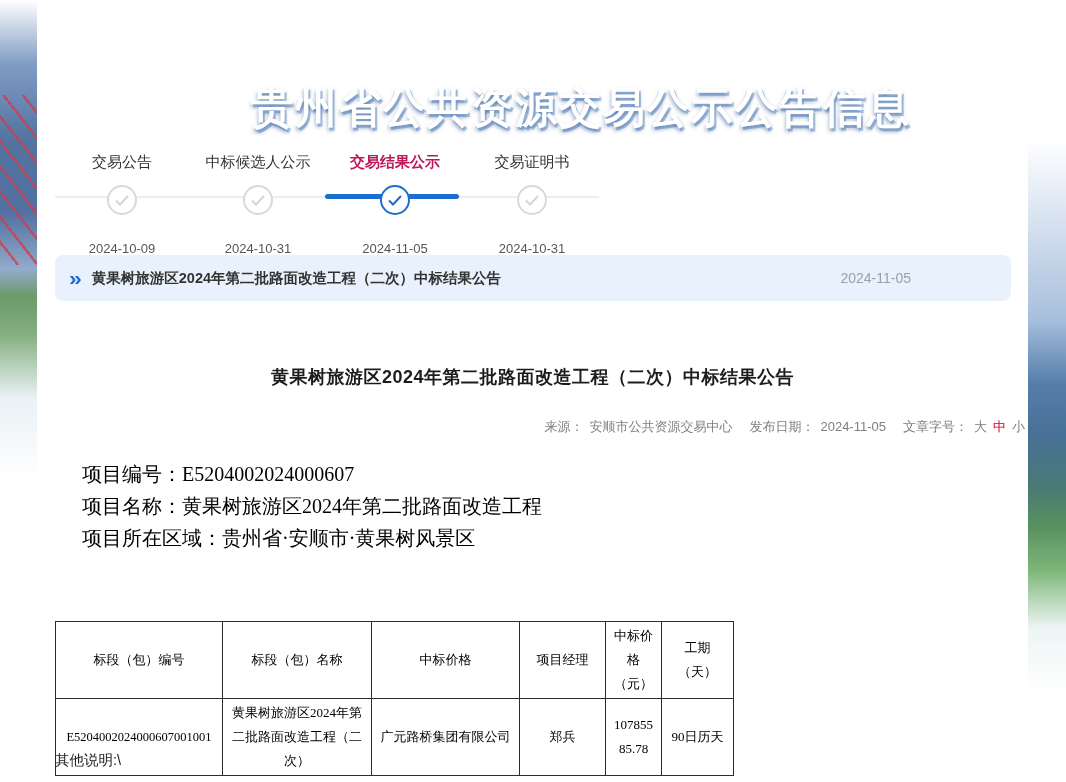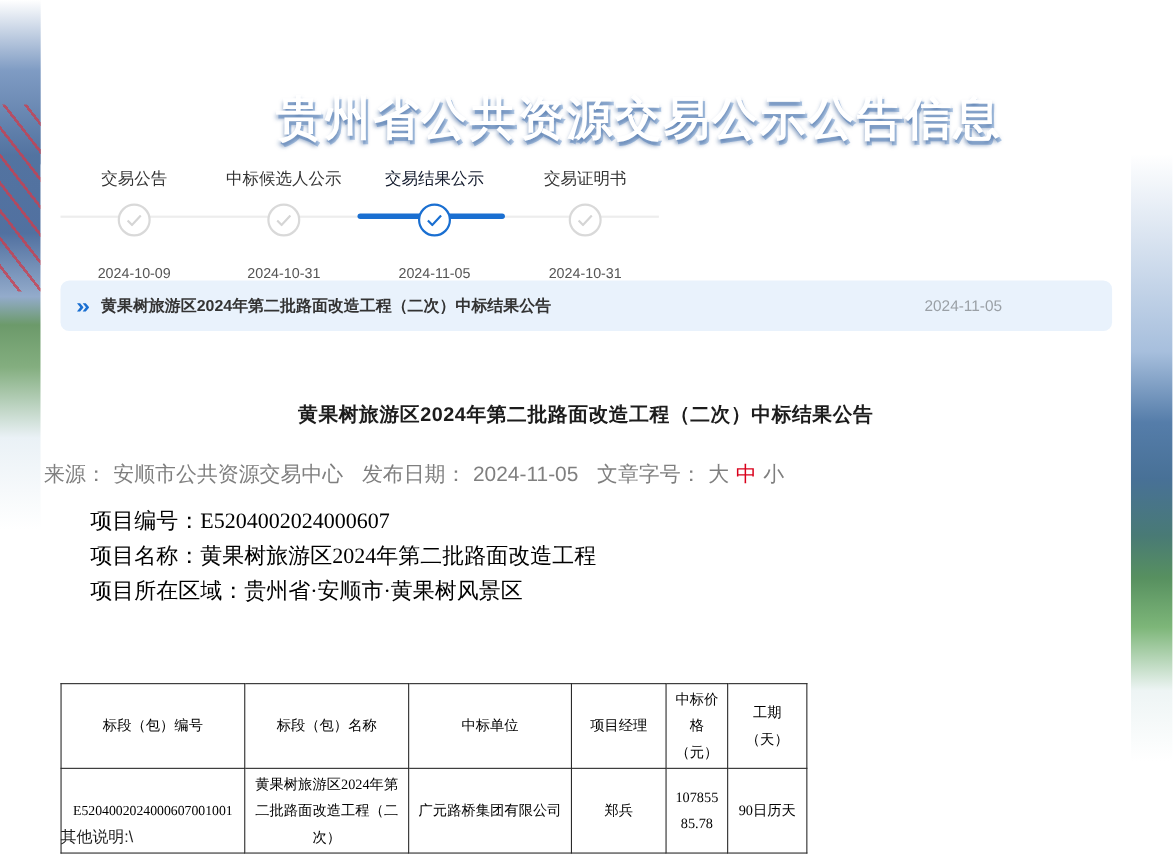--- a/index.html
+++ b/index.html
@@ -80,40 +80,40 @@
                       background:#1a6fd1; border-radius:3px; }
   .step { position:absolute; top:12px; width:150px; text-align:center; cursor:pointer; }
   .step .s-label { font-size:15px; color:#333; }
   .step .s-circle {
     width:30px; height:30px; margin:13px auto 0; border-radius:50%;
     background:#fff; border:2px solid #d9d9d9; position:relative; z-index:2;
     display:flex; align-items:center; justify-content:center;
   }
   .step .s-circle svg { stroke:#d5d5d5; }
   .step .s-date { margin-top:26px; font-size:13px; color:#555; }
-  .step.active .s-label  { color:#0f172a; font-weight:normal; }
+  .step.active .s-label  { color:#be185d; font-weight:bold; }
   .step.active .s-circle { border-color:#1a6fd1; }
   .step.active .s-circle svg { stroke:#1a6fd1; }
 
   
   .notice {
     position:absolute; left:18px; top:114px; width:956px; height:46px;
     background:#e9f2fc; border-radius:8px; display:flex; align-items:center;
     cursor:pointer;
   }
   .notice .n-chev { margin-left:14px; font-size:23px; font-weight:bold; color:#1a6fd1;
                     line-height:1; transform:scaleY(.85); }
   .notice .n-title { margin-left:10px; font-size:14.5px; font-weight:600; color:#333; }
   .notice .n-date { margin-left:auto; margin-right:100px; font-size:14px; color:#9aa0a6; }
 
   
   .article-title { position:absolute; left:0; top:224px; width:100%; text-align:center;
                    font-size:18px; font-weight:bold; color:#1c1c1c; letter-spacing:.5px; }
-  .article-meta  { position:absolute; left:0; top:277px; width:100%; text-align:left;
-                   font-size:19px; color:#7f7f7f; }
+  .article-meta  { position:absolute; left:0; top:277px; width:100%; text-align:right;
+                   font-size:13px; color:#7f7f7f; }
   .article-meta span { margin:0 3px; }
   .article-meta .gap { margin-left:14px; }
   .fs-opt { cursor:pointer; margin:0 2px; }
   .fs-red { color:#d9001b; }
 
   .fields { position:absolute; left:45px; top:317px;
             font-family:"Liberation Serif","DejaVu Serif",serif;
             font-size:20px; color:#000; }
   .fields .f-line { height:32px; line-height:32px; }
 
@@ -220,21 +220,21 @@
         <col style="width:149px">
         <col style="width:148px">
       <col style="width:86px">
         <col style="width:56px">
         <col style="width:72px">
     </colgroup>
     <tbody>
         <tr>
       <th>标段（包）编号</th>
       <th>标段（包）名称</th>
-      <th>中标单位</th>
+      <th>中标价格</th>
       <th>项目经理</th>
       <th>中标价格（元）</th>
       <th>工期（天）</th>
     </tr>
     <tr>
       <td class="nowrap">E5204002024000607001001</td>
       <td>黄果树旅游区2024年第二批路面改造工程（二次）</td>
       <td>广元路桥集团有限公司</td>
       <td>郑兵</td>
       <td>10785585.78</td>

